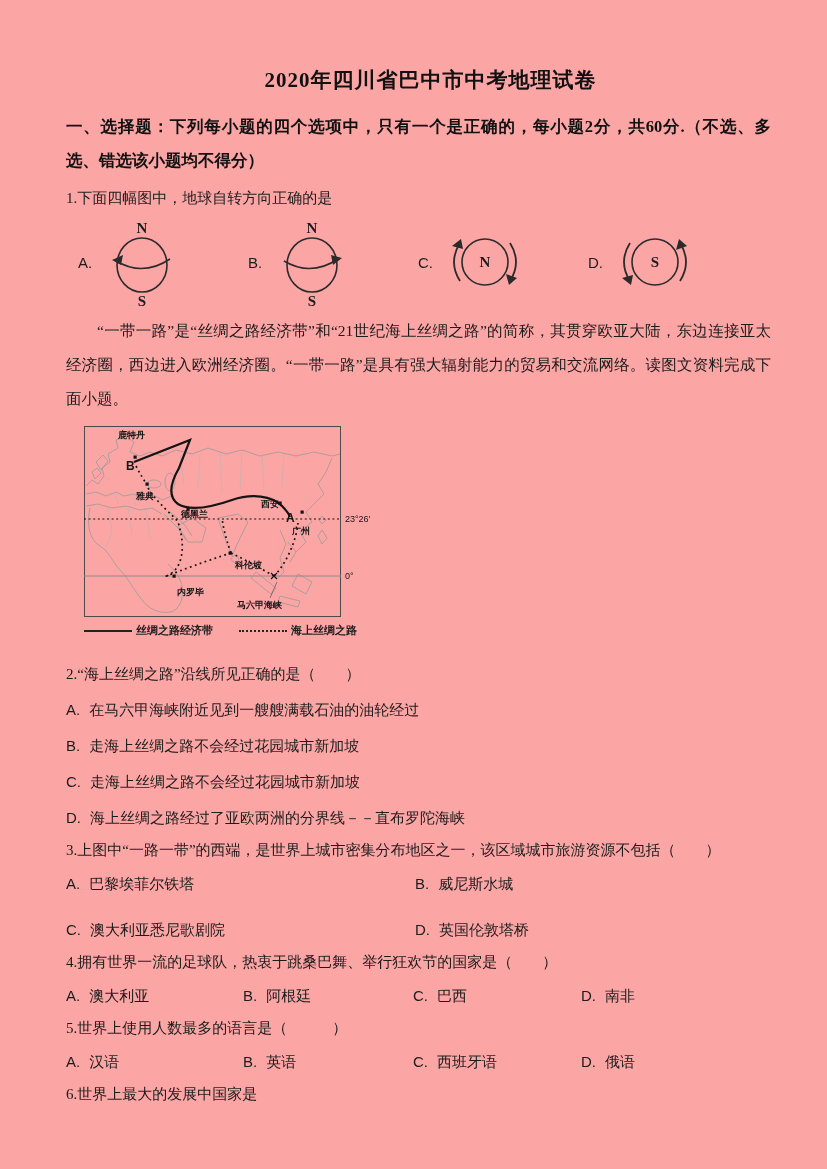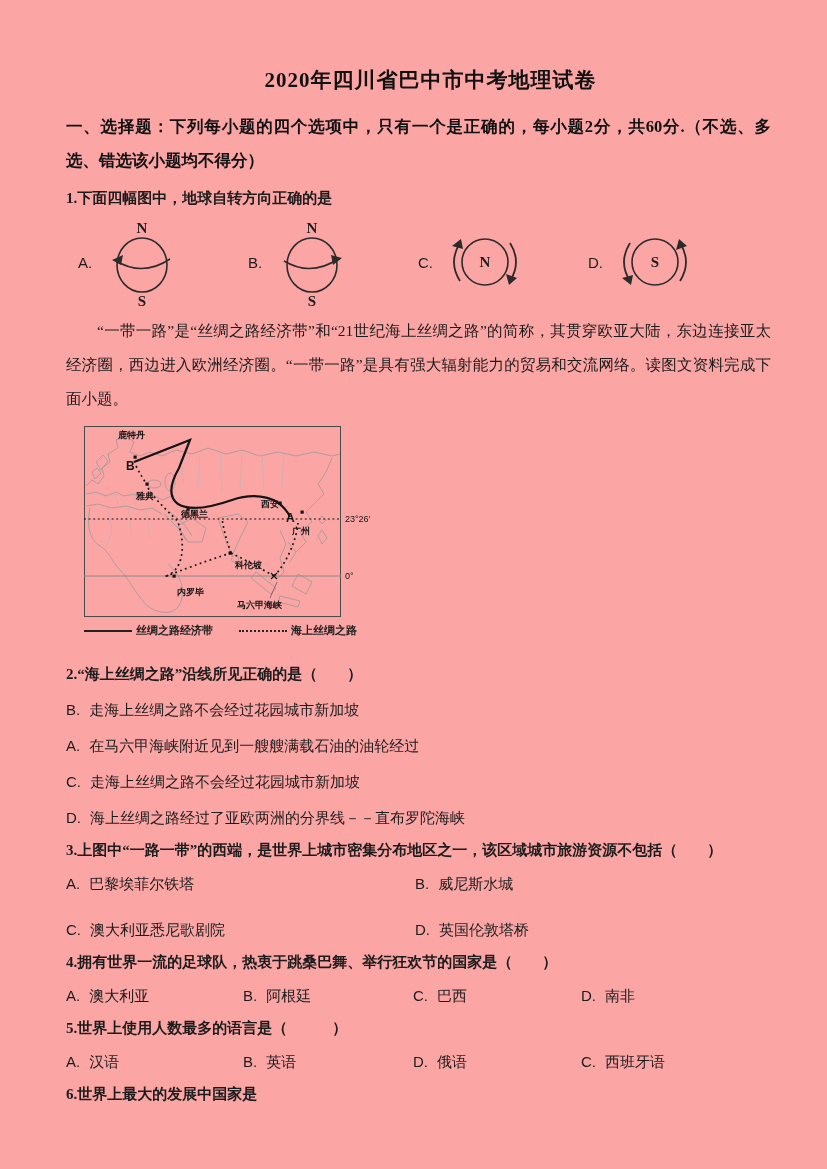--- a/index.html
+++ b/index.html
@@ -28,21 +28,20 @@
     line-height:34px;
     color:#111;
     width:705px;
     text-align:justify;
   }
   .q-prompt {
     margin-top:10px;
     font-size:15px;
     line-height:24px;
     color:#1c1c1c;
-    font-weight:bold;
   }
   .q-prompt.tight { margin-top:8px; }
   .q-prompt.roomy { margin-top:24px; }
 
   
   .globe-row {
     display:flex;
     margin-top:4px;
     height:96px;
     align-items:center;
@@ -253,24 +252,24 @@
       <span class="legend-item">
         <span class="line-sample dotted"></span>
         <span>海上丝绸之路</span>
       </span>
     </div>
   </div>
 
   <p class="q-prompt roomy">2.“海上丝绸之路”沿线所见正确的是（　　）</p>
   <div class="opt-list">
     <div class="opt">
+      <span class="opt-label">A.</span><span>在马六甲海峡附近见到一艘艘满载石油的油轮经过</span>
+    </div>
+    <div class="opt">
       <span class="opt-label">B.</span><span>走海上丝绸之路不会经过花园城市新加坡</span>
-    </div>
-    <div class="opt">
-      <span class="opt-label">A.</span><span>在马六甲海峡附近见到一艘艘满载石油的油轮经过</span>
     </div>
     <div class="opt">
       <span class="opt-label">C.</span><span>走海上丝绸之路不会经过花园城市新加坡</span>
     </div>
     <div class="opt">
       <span class="opt-label">D.</span><span>海上丝绸之路经过了亚欧两洲的分界线－－直布罗陀海峡</span>
     </div>
   </div>
 
   <p class="q-prompt tight">3.上图中“一路一带”的西端，是世界上城市密集分布地区之一，该区域城市旅游资源不包括（　　）</p>
@@ -307,22 +306,22 @@
 
   <p class="q-prompt tight">5.世界上使用人数最多的语言是（　　　）</p>
   <div class="opt-grid cols4">
     <div class="opt">
       <span class="opt-label">A.</span><span>汉语</span>
     </div>
     <div class="opt">
       <span class="opt-label">B.</span><span>英语</span>
     </div>
     <div class="opt">
+      <span class="opt-label">C.</span><span>西班牙语</span>
+    </div>
+    <div class="opt">
       <span class="opt-label">D.</span><span>俄语</span>
     </div>
-    <div class="opt">
-      <span class="opt-label">C.</span><span>西班牙语</span>
-    </div>
   </div>
 
   <p class="q-prompt tight">6.世界上最大的发展中国家是</p>
 
 </div>
 
 </body></html>

